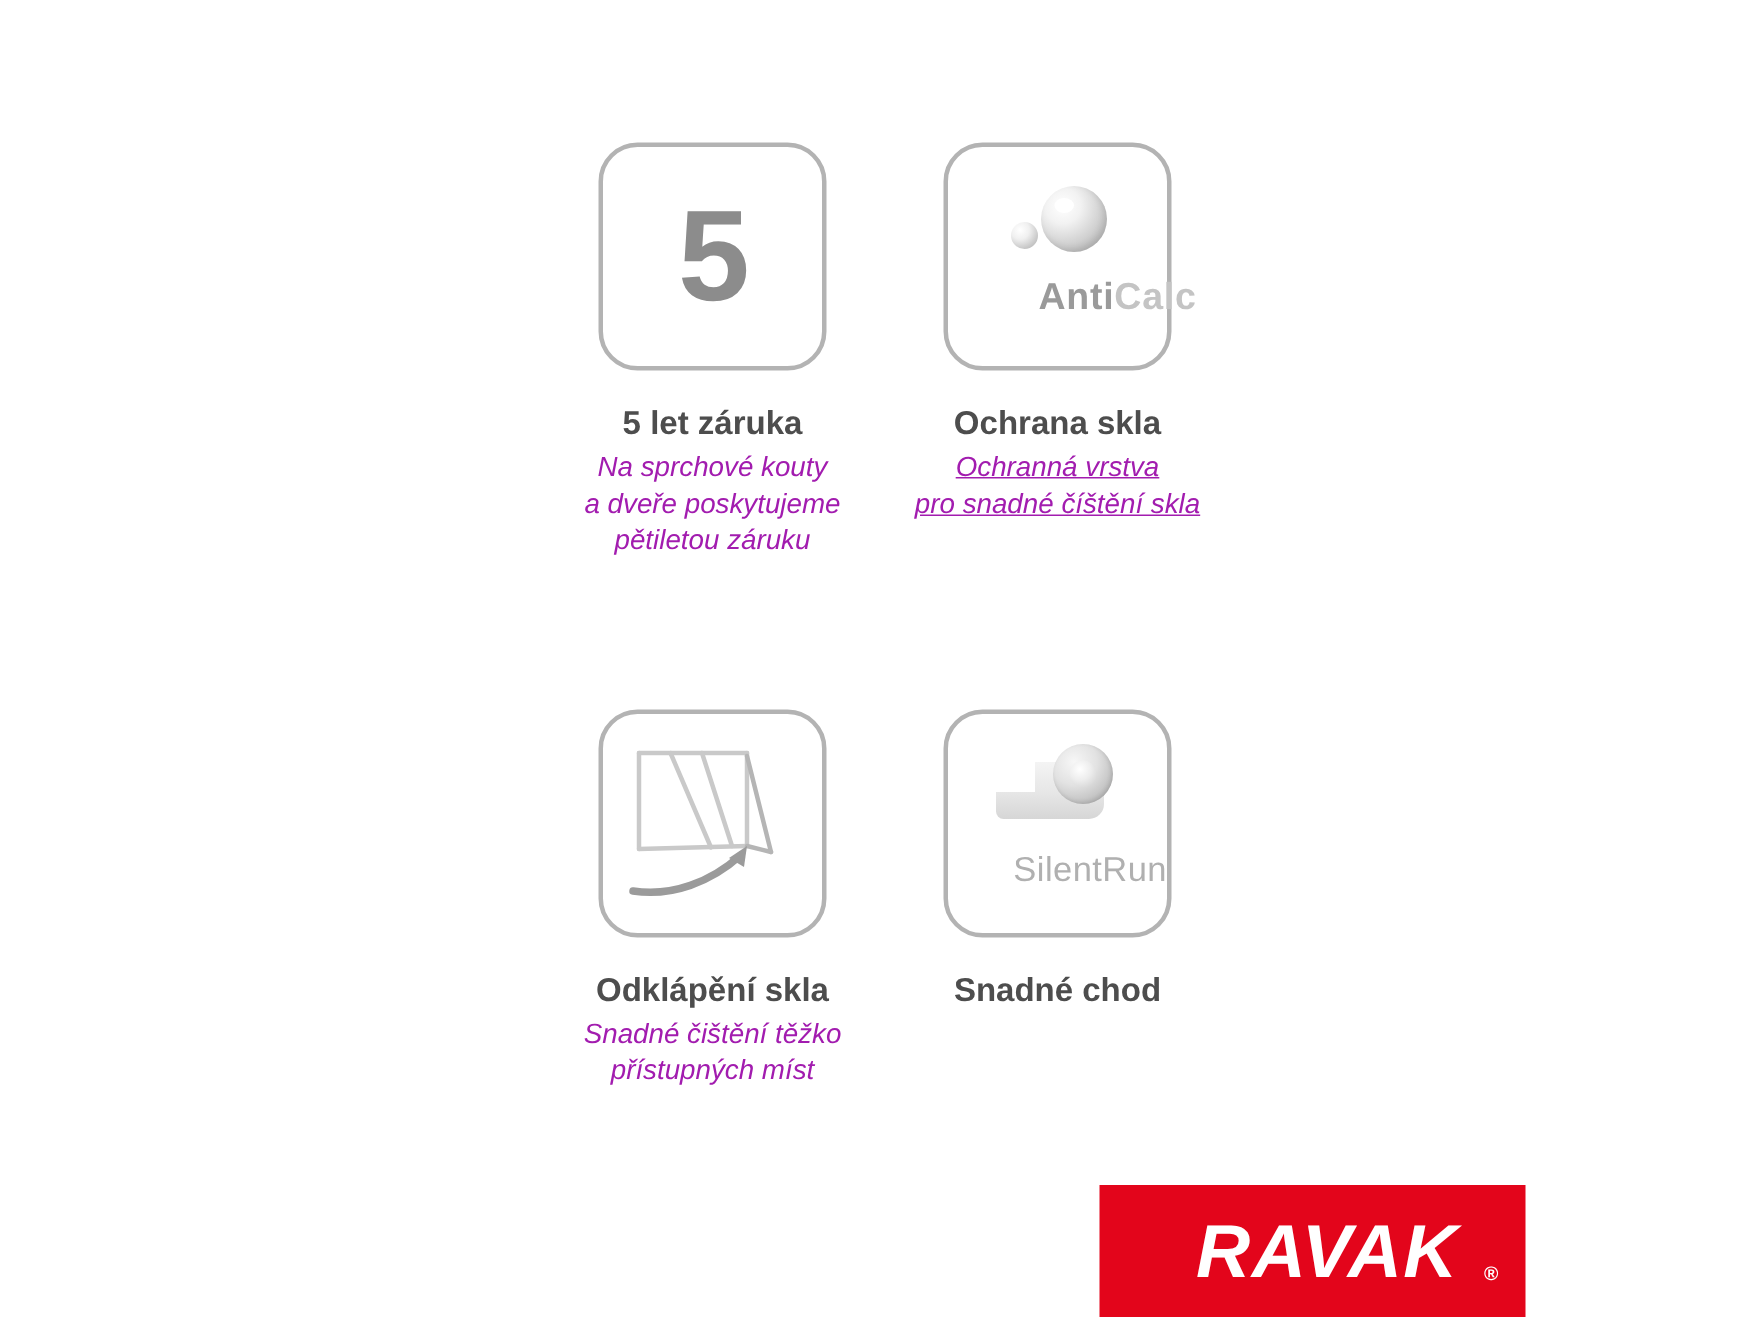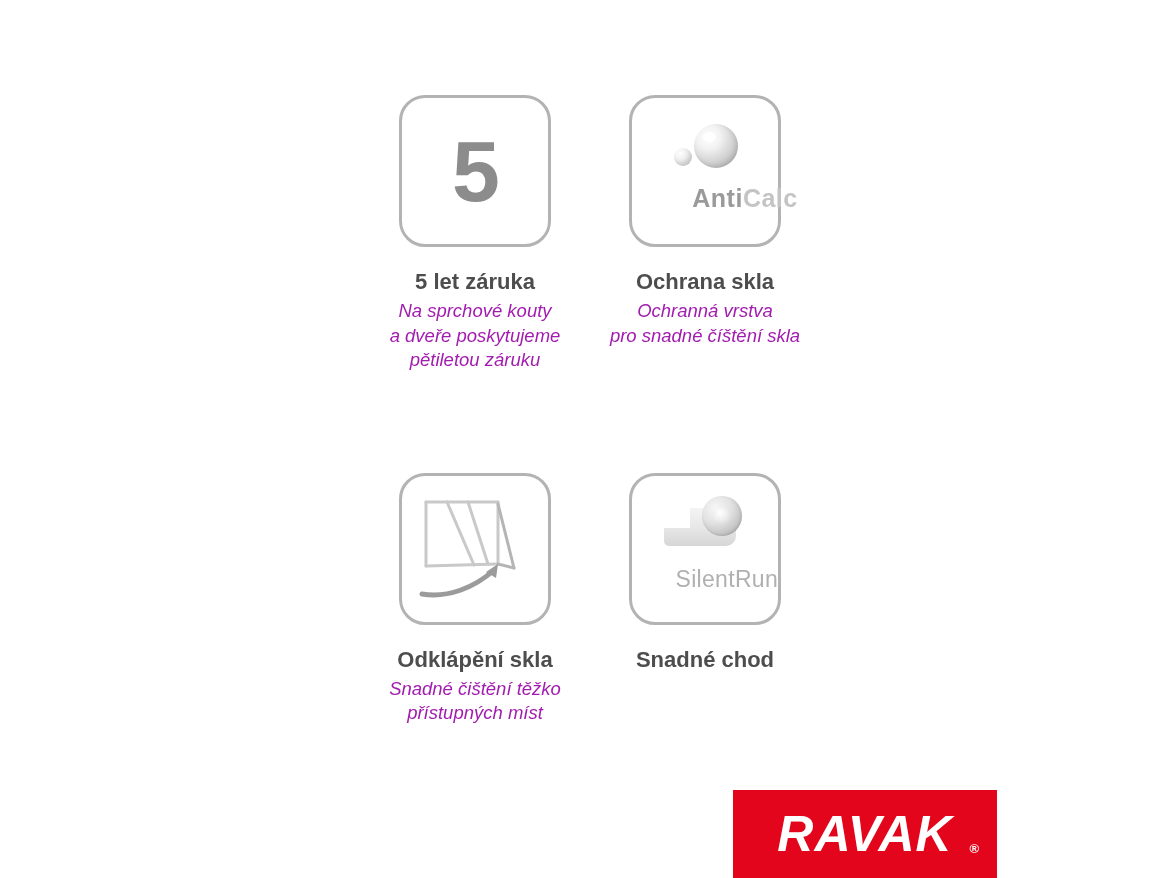--- a/index.html
+++ b/index.html
@@ -202,20 +202,21 @@
   .logo {
     position: absolute;
     left: 733px;
     top: 790px;
     width: 264px;
     height: 88px;
     background: #e3051b;
     display: flex;
     align-items: center;
     justify-content: center;
+    padding-left: 20px;
   }
   .logo-text {
     color: #ffffff;
     font-size: 50px;
     font-weight: bold;
     font-style: italic;
     letter-spacing: 1px;
     position: relative;
     font-family: "Liberation Sans", sans-serif;
   }
@@ -249,21 +250,21 @@
 
       <div class="feature">
         <div class="icon-box">
           <div class="anticalc-wrap">
             <div class="drop-small"></div>
             <div class="drop-big"></div>
             <div class="anticalc-text"><span>Anti</span><span class="lite">Calc</span></div>
           </div>
         </div>
         <div class="feature-title">Ochrana skla</div>
-        <div class="feature-desc" style="white-space: pre-line;">Ochranná vrstva
+        <div class="feature-desc" style="white-space: pre-line; text-decoration: underline;">Ochranná vrstva
 pro snadné číštění skla</div>
       </div>
 
     </div>
 
     <div class="row-gap"></div>
 
     <div class="feature-row">
 
       <div class="feature">

